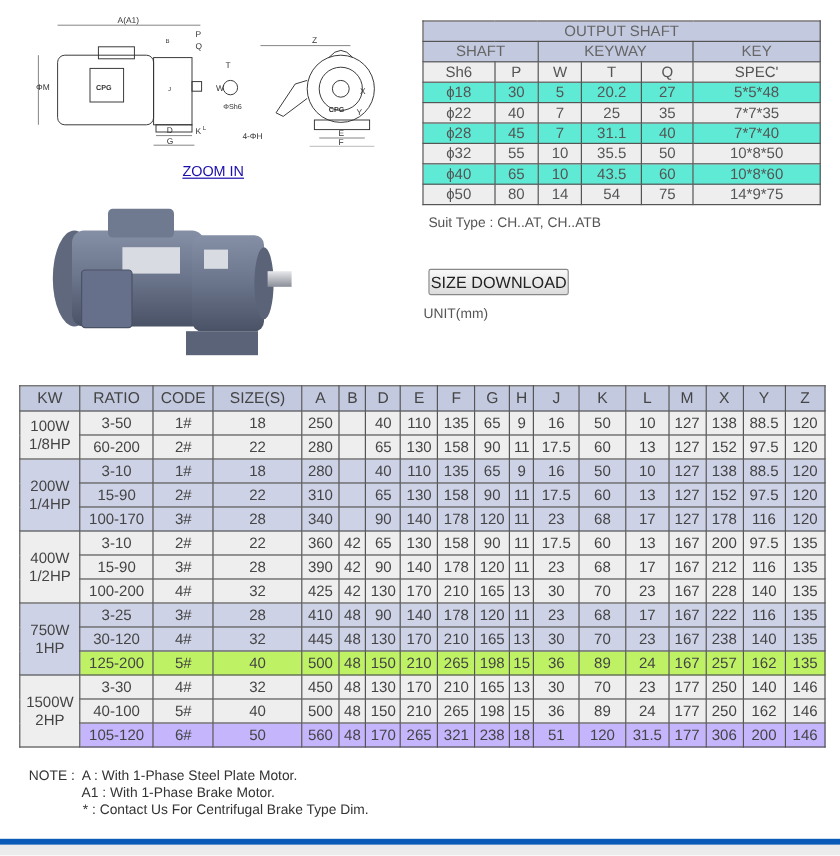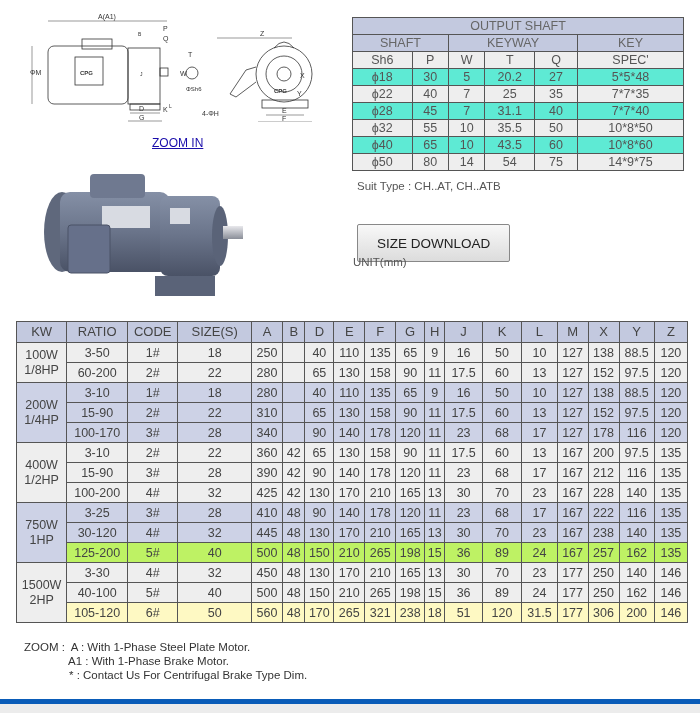--- a/index.html
+++ b/index.html
@@ -14,21 +14,21 @@
 
   
   table { border-collapse: collapse; }
   .shaft-table { position: absolute; left: 352px; top: 17px; width: 332px; font-size: 12.5px; color: #555; }
   .shaft-table td { border: 1px solid #555; text-align: center; height: 16px; line-height: 15px; padding: 0; }
   .hdr { background: #c3c9df; color: #666; }
   .row-w { background: #eeeeee; }
   .row-b { background: #5eead4; }
 
   .suit { position: absolute; left: 357px; top: 180px; font-size: 11.5px; color: #555; }
-  .size-btn { position: absolute; left: 357px; top: 224px; height: 38px; padding: 0 19px;
+  .size-btn { position: absolute; left: 357px; top: 224px; height: 22px; padding: 0 1px;
               font-family: "Liberation Sans", sans-serif; font-size: 13.5px; color: #222;
               background: linear-gradient(#f8f8f8, #dcdcdc); border: 1px solid #888; border-radius: 2px; cursor: pointer; }
   .unit { position: absolute; left: 353px; top: 256px; font-size: 11.5px; color: #555; }
 
   
   .dim-table { position: absolute; left: 16px; top: 321px; width: 672px; font-size: 12.5px; color: #444; }
   .dim-table td { border: 1px solid #555; text-align: center; height: 19px; line-height: 18px; padding: 0; }
   .dim-table tr.head td { background: #c3c9df; color: #444; font-size: 13px; height: 20px; }
   .dim-table td.kw { line-height: 15px; }
 
@@ -475,21 +475,21 @@
         <td>198</td>
         <td>15</td>
         <td>36</td>
         <td>89</td>
         <td>24</td>
         <td>177</td>
         <td>250</td>
         <td>162</td>
         <td>146</td>
       </tr>
-      <tr style="background: #fef9c3;">
+      <tr style="background: #c4b5fd;">
         <td>105-120</td>
         <td>6#</td>
         <td>50</td>
         <td>560</td>
         <td>48</td>
         <td>170</td>
         <td>265</td>
         <td>321</td>
         <td>238</td>
         <td>18</td>
@@ -498,19 +498,19 @@
         <td>31.5</td>
         <td>177</td>
         <td>306</td>
         <td>200</td>
         <td>146</td>
       </tr>
     </tbody>
 </table>
 
 <div class="note">
-  <div><span>ZOOM :</span>&nbsp; <span>A  : With 1-Phase Steel Plate Motor.</span></div>
+  <div><span>NOTE :</span>&nbsp; <span>A  : With 1-Phase Steel Plate Motor.</span></div>
   <div class="ind">A1 : With 1-Phase Brake Motor.</div>
   <div class="ind2">* : Contact Us For Centrifugal Brake Type Dim.</div>
 </div>
 
 <div class="footer-bar"></div>
 <div class="footer-gray"></div>
 
 </body></html>

